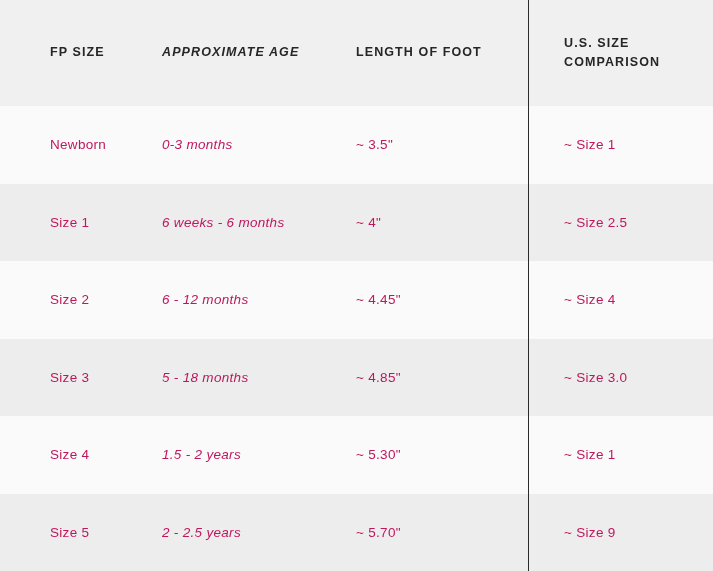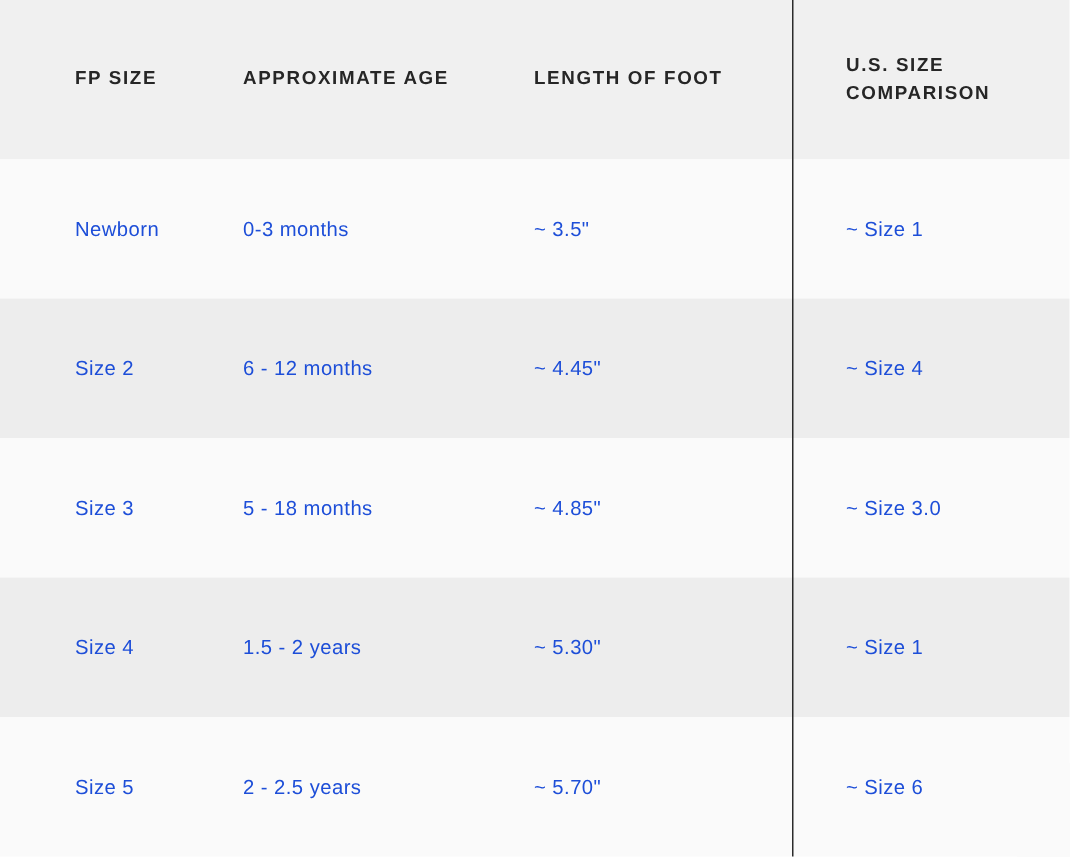--- a/index.html
+++ b/index.html
@@ -42,29 +42,29 @@
     line-height: 1.55;
   }
 
   tbody td {
     height: 74px;
     vertical-align: middle;
     text-align: left;
     font-size: 13.5px;
     font-weight: normal;
     letter-spacing: 0.3px;
-    color: #1d4ed8;
+    color: #be185d;
     padding: 0;
   }
 
   
   tbody tr:nth-child(odd) td { background: #fafafa; }
   tbody tr:nth-child(even) td { background: #ededed; }
   thead th.h0, tbody td.p0 { padding-left: 50px; }
-  thead th.h1, tbody td.p1 { padding-left: 0px; }
+  thead th.h1, tbody td.p1 { padding-left: 0px; font-style: italic; }
   thead th.h2, tbody td.p2 { padding-left: 0px; }
   thead th.h3, tbody td.p3 { padding-left: 36px; }
 
   
   .divider {
     position: absolute;
     left: 528px;
     top: 0;
     width: 1px;
     height: 571px;
@@ -97,20 +97,26 @@
       </tr>
     </thead>
     <tbody>
       <tr>
         <td class="p0">Newborn</td>
         <td class="p1">0-3 months</td>
         <td class="p2">~ 3.5"</td>
         <td class="p3">~ Size 1</td>
       </tr>
       <tr>
+        <td class="p0">Size 1</td>
+        <td class="p1">6 weeks - 6 months</td>
+        <td class="p2">~ 4"</td>
+        <td class="p3">~ Size 2.5</td>
+      </tr>
+      <tr>
         <td class="p0">Size 2</td>
         <td class="p1">6 - 12 months</td>
         <td class="p2">~ 4.45"</td>
         <td class="p3">~ Size 4</td>
       </tr>
       <tr>
         <td class="p0">Size 3</td>
         <td class="p1">5 - 18 months</td>
         <td class="p2">~ 4.85"</td>
         <td class="p3">~ Size 3.0</td>
@@ -118,18 +124,18 @@
       <tr>
         <td class="p0">Size 4</td>
         <td class="p1">1.5 - 2 years</td>
         <td class="p2">~ 5.30"</td>
         <td class="p3">~ Size 1</td>
       </tr>
       <tr>
         <td class="p0">Size 5</td>
         <td class="p1">2 - 2.5 years</td>
         <td class="p2">~ 5.70"</td>
-        <td class="p3">~ Size 6</td>
+        <td class="p3">~ Size 9</td>
       </tr>
     </tbody>
   </table>
   <div class="divider"></div>
 </div>
 
 </body></html>

